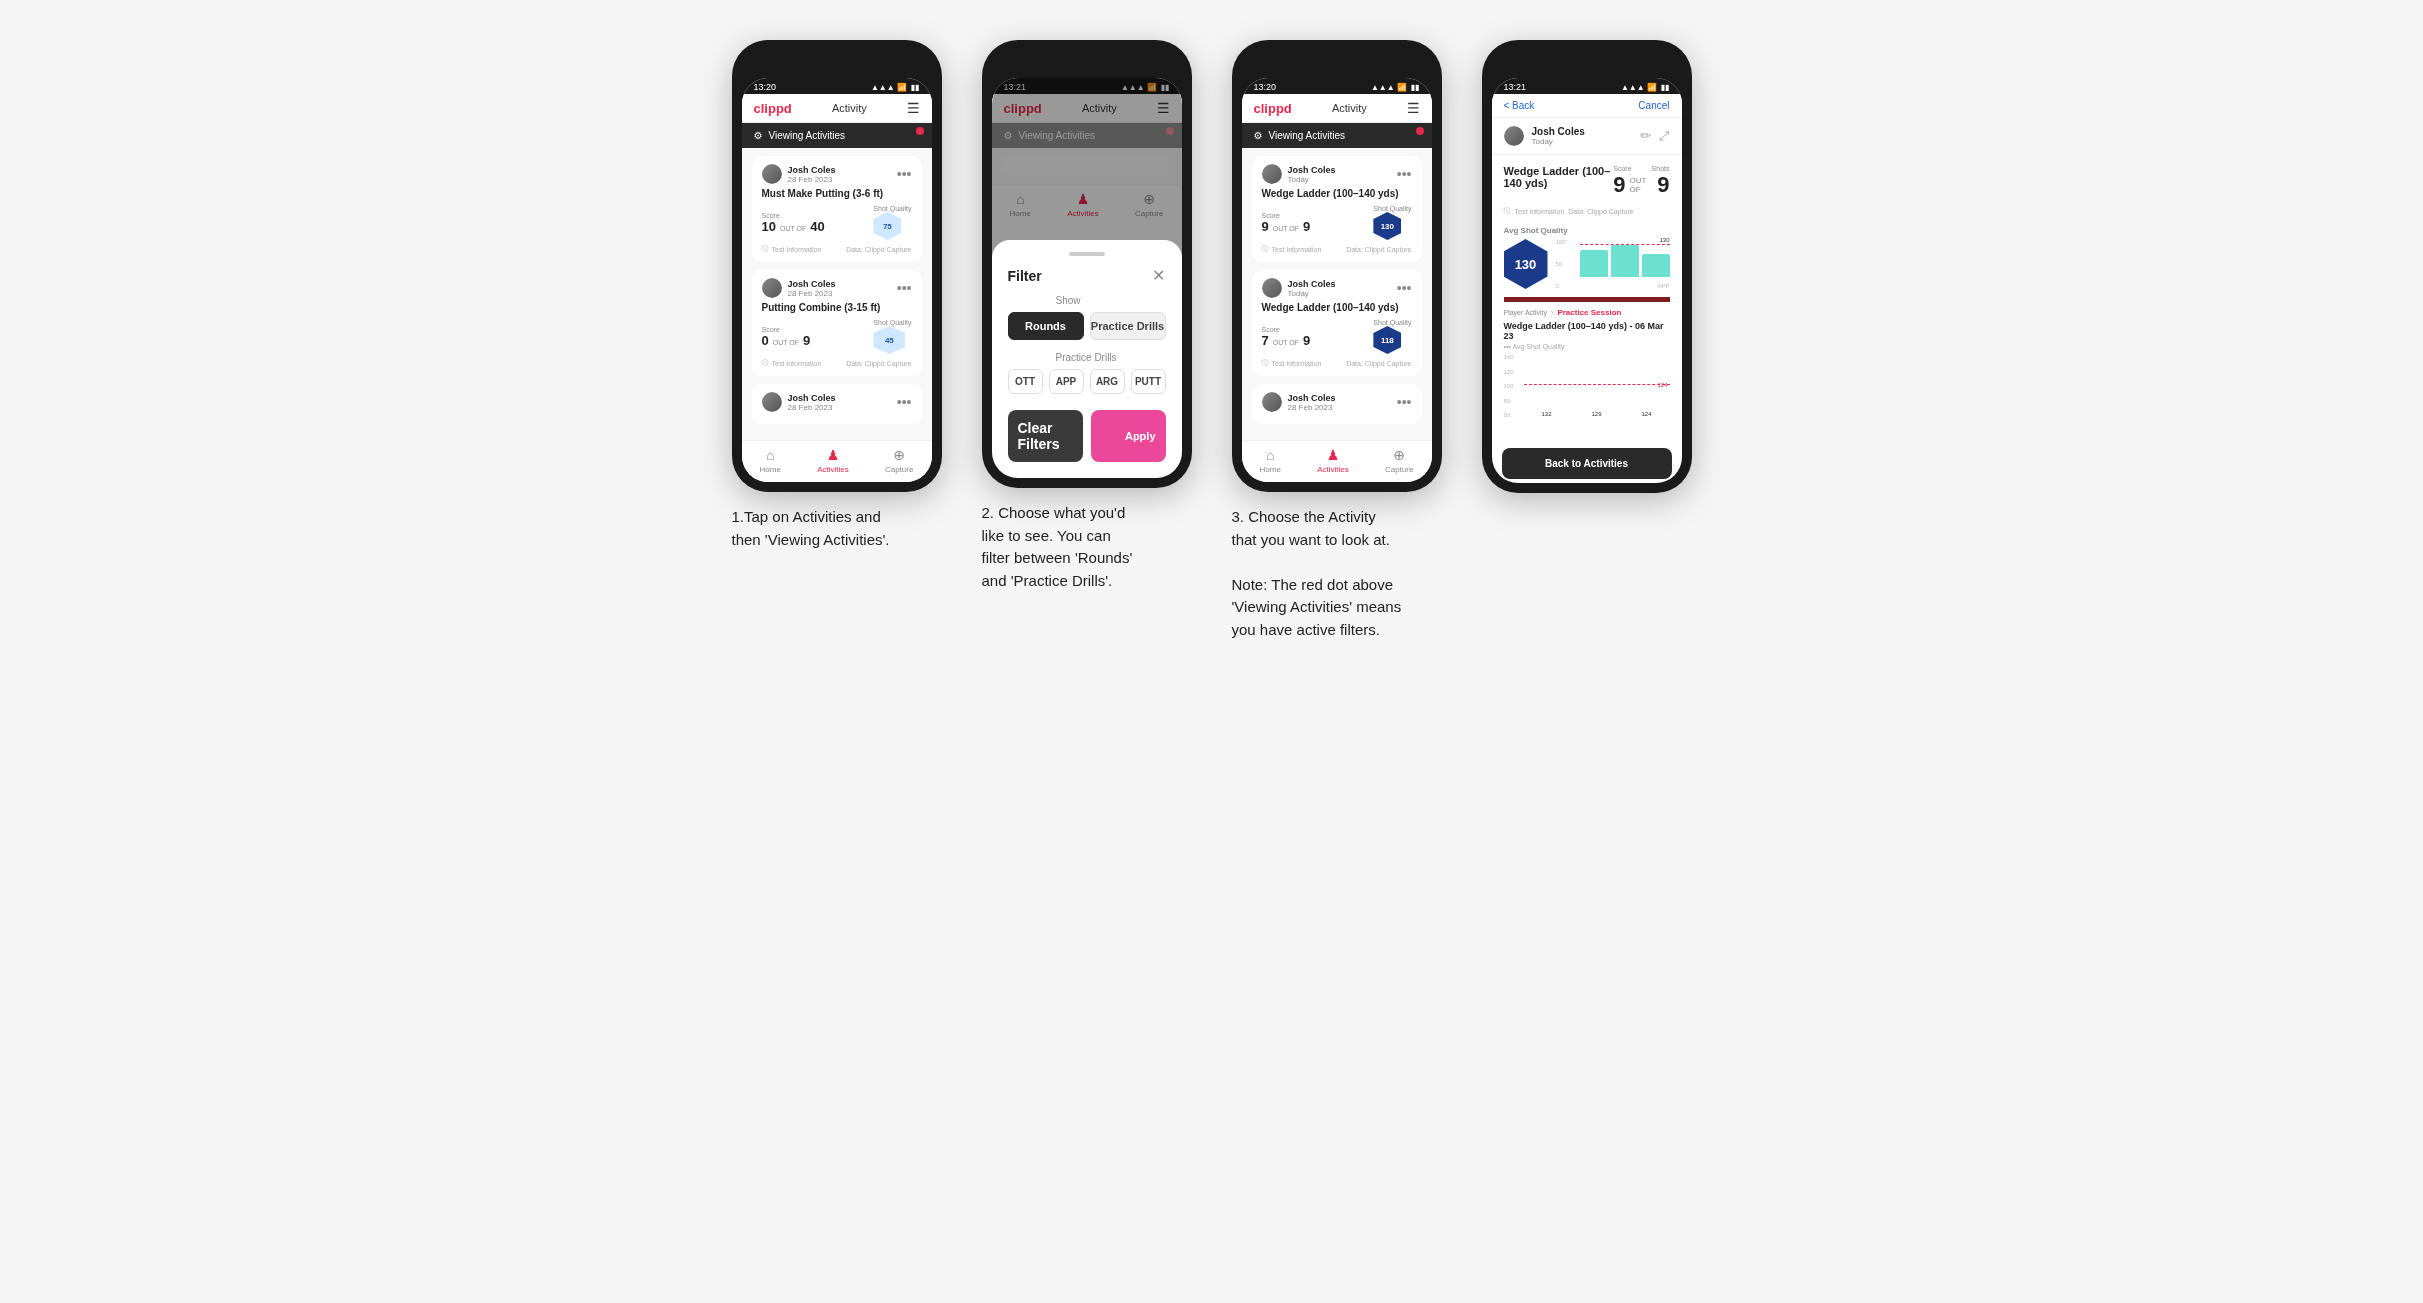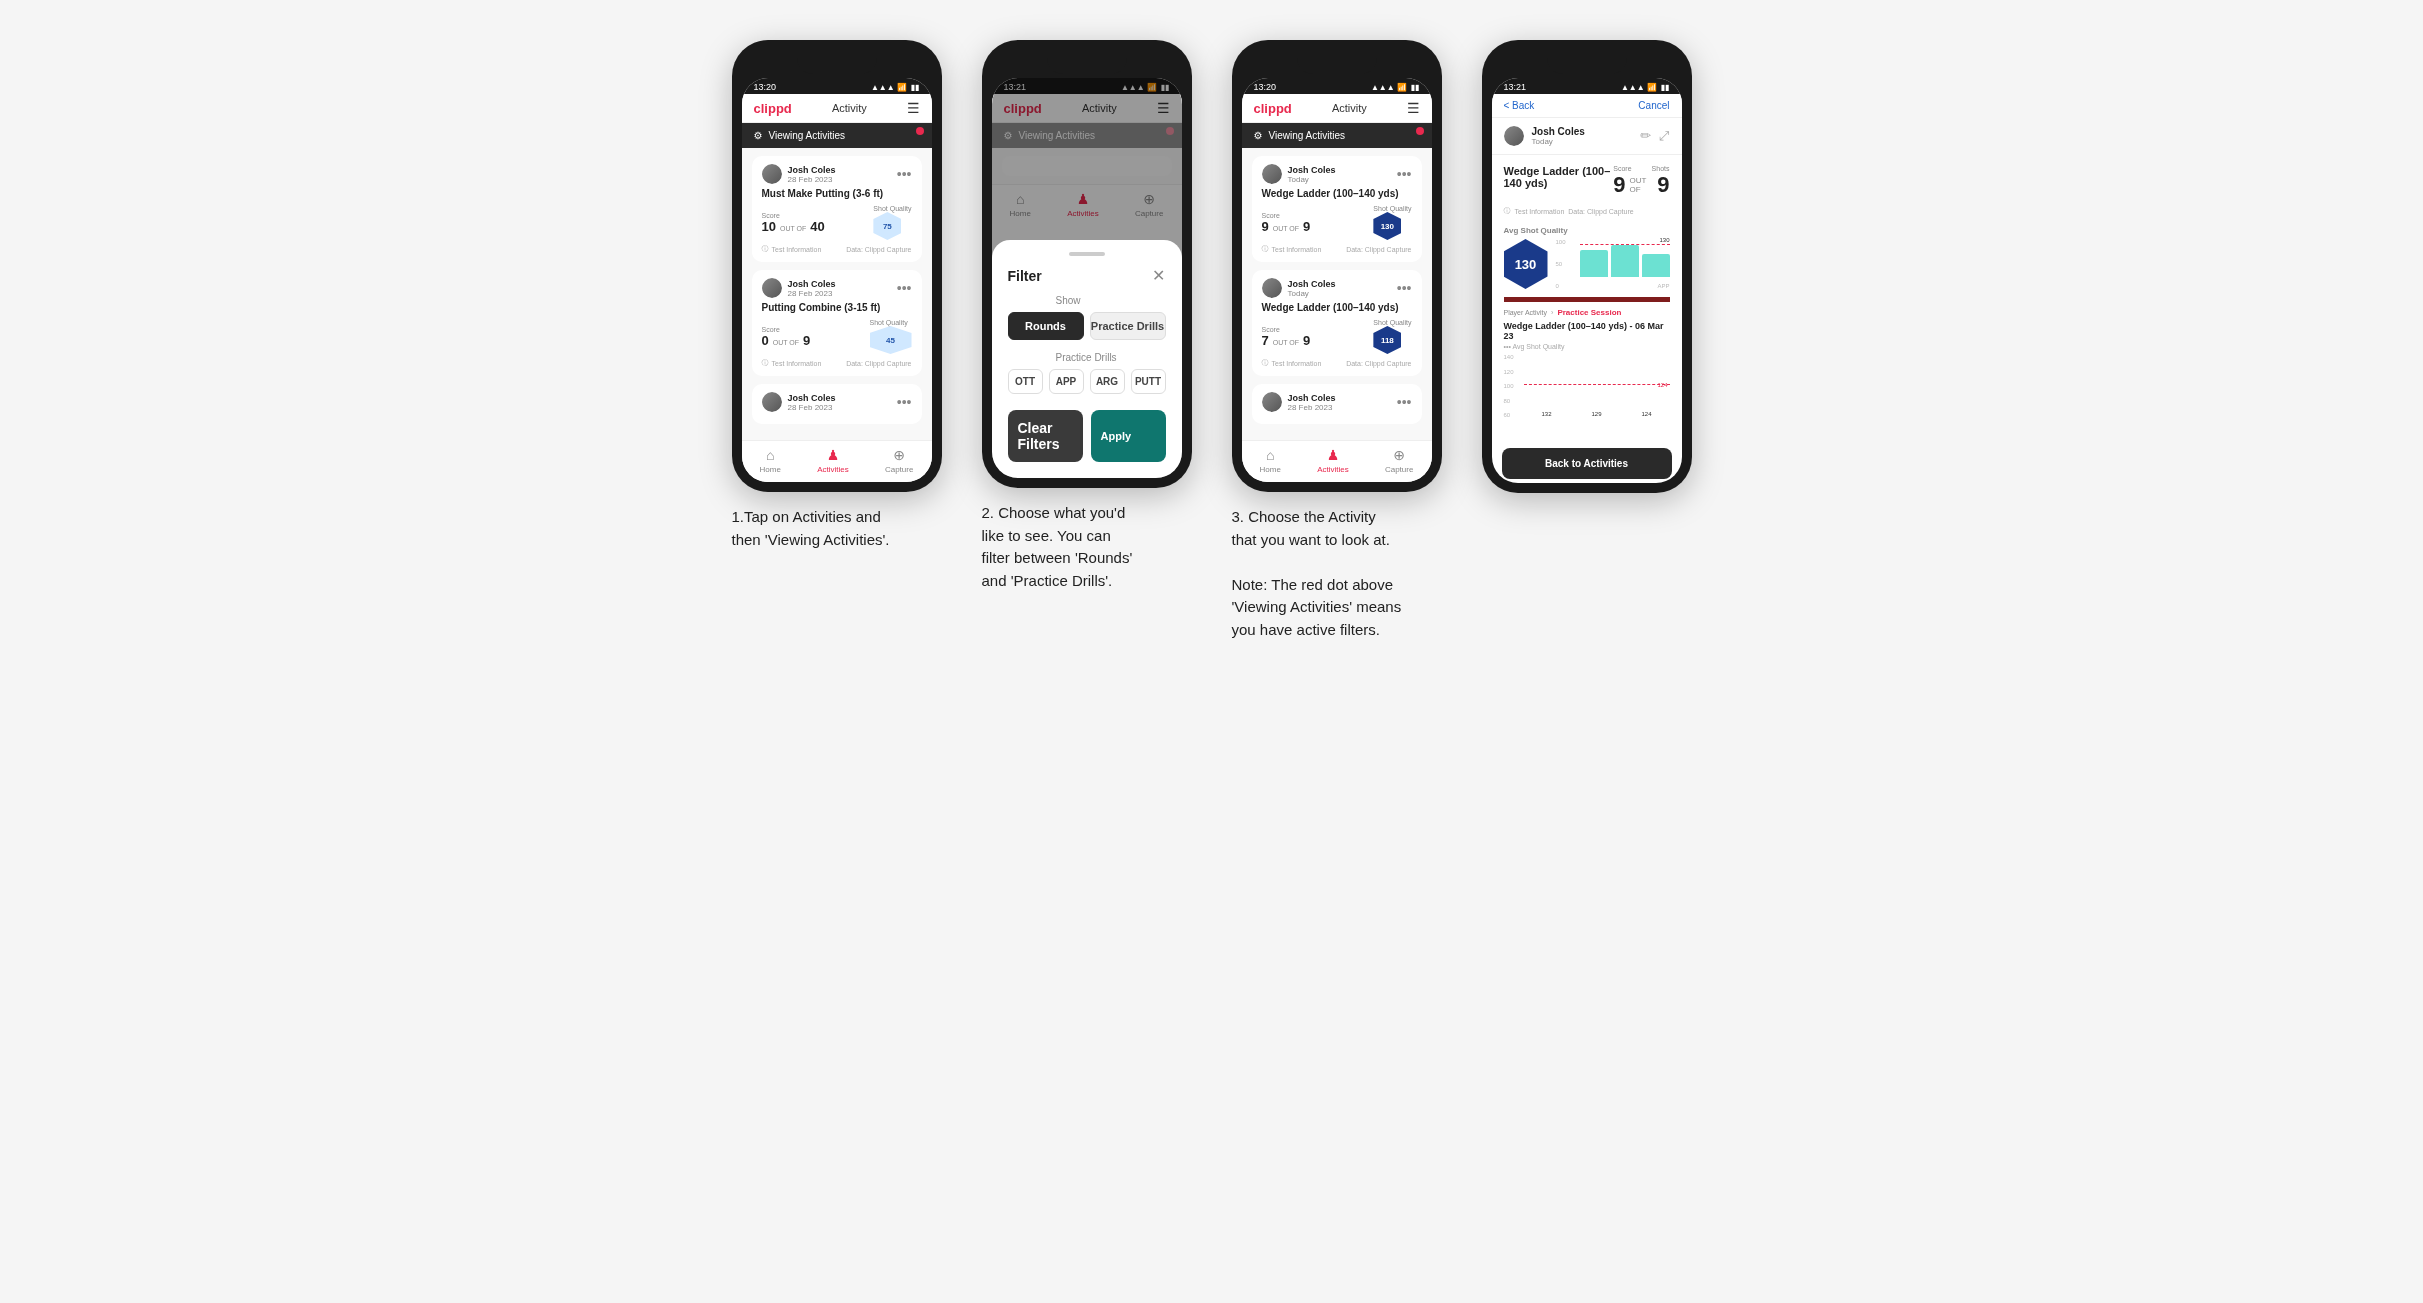--- a/index.html
+++ b/index.html
@@ -219,26 +219,26 @@
       border-radius: 8px;
       font-size: 14px;
       font-weight: 600;
       text-align: left;
       cursor: pointer;
       border: none;
     }
     .btn-apply {
       flex: 1;
       padding: 10px;
-      background: #0f766e;
+      background: #ec4899;
       color: #fff;
       border-radius: 8px;
       font-size: 11px;
       font-weight: 600;
-      text-align: left;
+      text-align: right;
       cursor: pointer;
       border: none;
     }
     .phone-screen-relative { position: relative; }
 
     
     .detail-header {
       background: #fff;
       padding: 6px 12px;
       display: flex;
@@ -414,21 +414,21 @@
                 <span class="stat-label">Score</span>
                 <div class="score-shots-row">
                   <span class="stat-value">0</span>
                   <span class="outof-label">OUT OF</span>
                   <span class="stat-outof-num">9</span>
                 </div>
               </div>
               <div class="stat-group" style="margin-left:auto;">
                 <span class="stat-label">Shot Quality</span>
                 <div style="display:flex;align-items:center;">
-                  <div class="quality-badge" style="background:#d0e8ff;color:#2255aa;width:42px;height:28px;clip-path:polygon(50% 0%,100% 25%,100% 75%,50% 100%,0% 75%,0% 25%);display:flex;align-items:center;justify-content:center;font-size:8px;font-weight:700;">
+                  <div class="quality-badge" style="background:#d0e8ff;color:#2255aa;width:32px;height:28px;clip-path:polygon(50% 0%,100% 25%,100% 75%,50% 100%,0% 75%,0% 25%);display:flex;align-items:center;justify-content:center;font-size:8px;font-weight:700;">
                     <span>45</span>
                   </div>
                 </div>
               </div>
             </div>
             <div class="data-row">
               <span class="data-info">ⓘ <span>Test Information</span></span>
               <span style="font-size:7px;color:#aaa;">Data: Clippd Capture</span>
             </div>
           </div>

